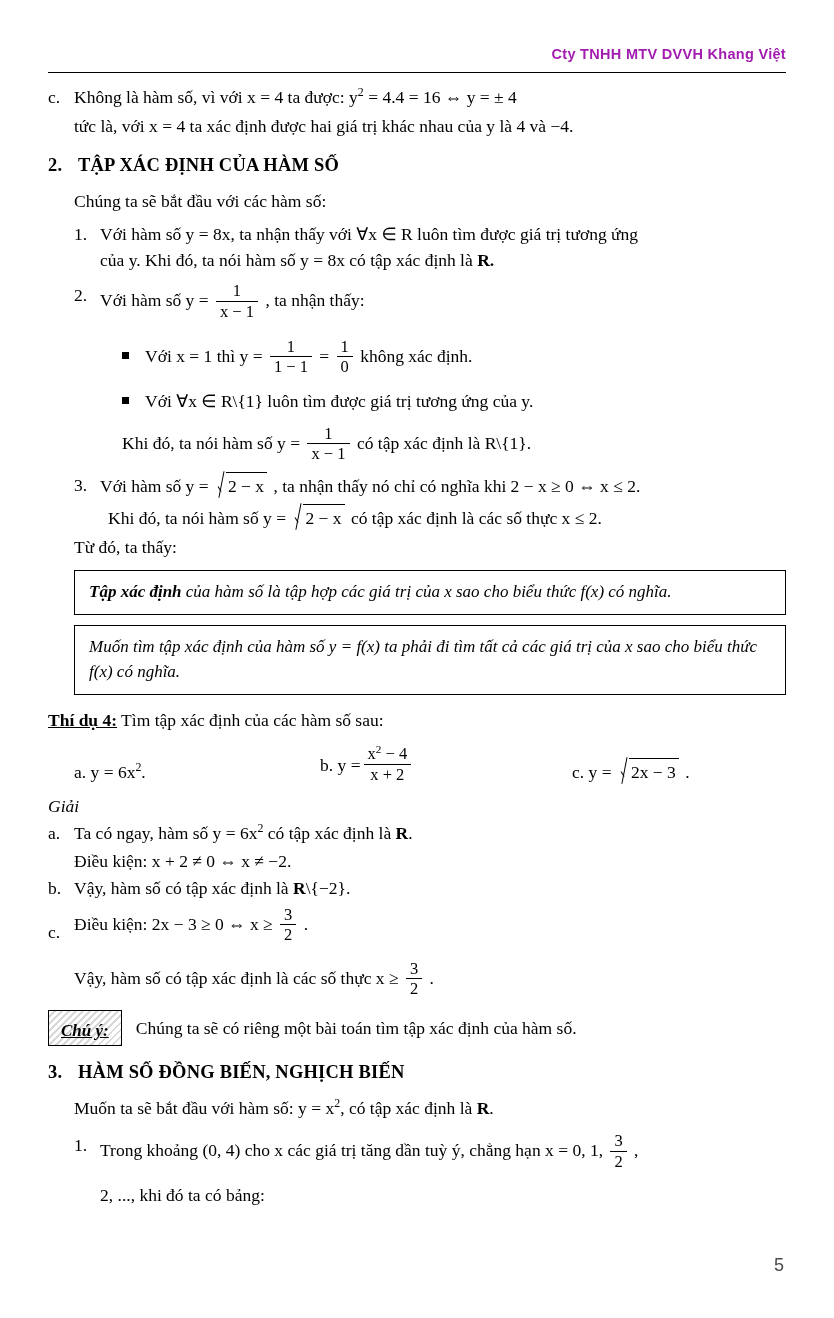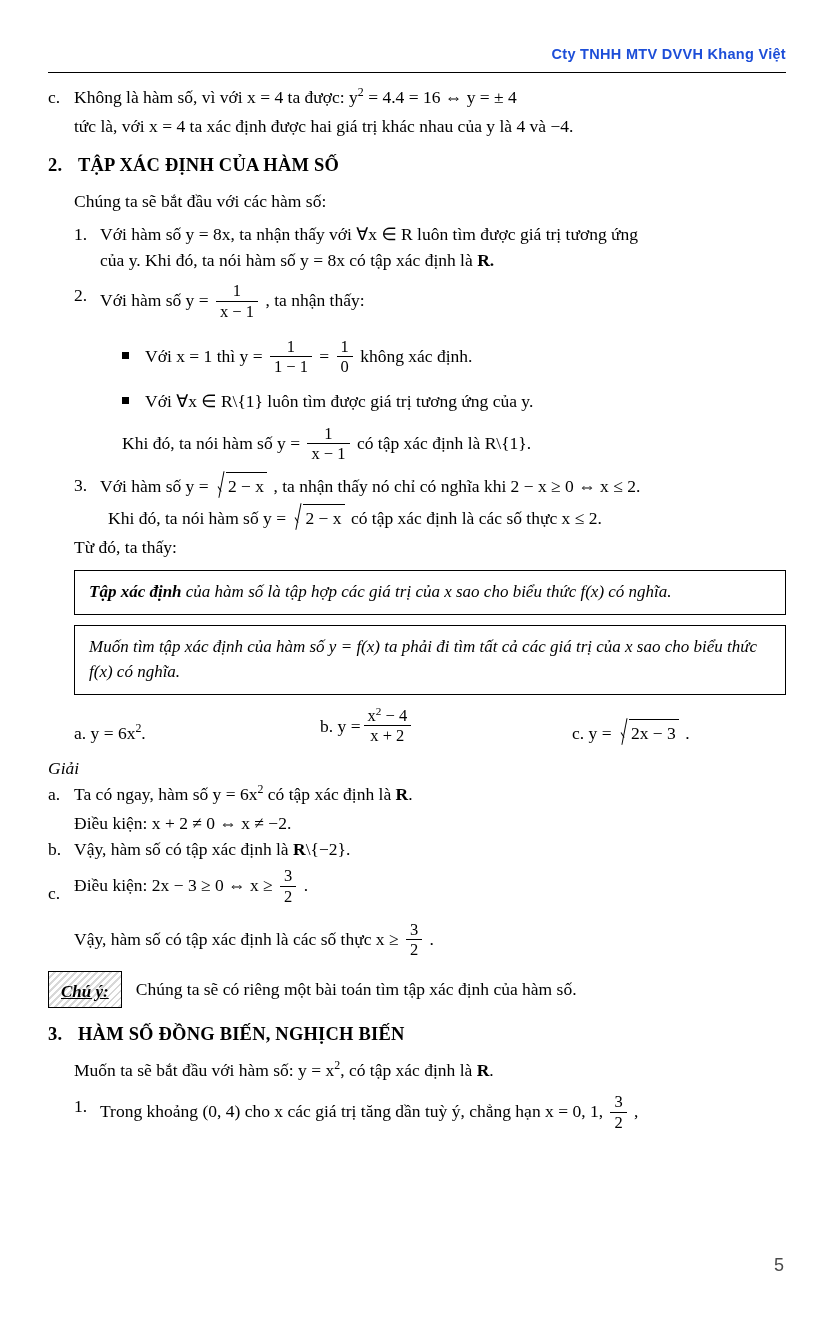--- a/index.html
+++ b/index.html
@@ -23,21 +23,21 @@
     padding: 0 48px;
   }
   .header {
     position: absolute;
     top: 46px;
     right: 48px;
     font-family: "Liberation Sans", sans-serif;
     font-size: 14.5px;
     font-weight: bold;
     letter-spacing: 0.3px;
-    color: #1d4ed8;
+    color: #a21caf;
   }
   .header-rule {
     position: absolute;
     top: 72px;
     left: 48px;
     right: 48px;
     height: 1px;
     background: #000;
   }
   .content {
@@ -282,20 +282,23 @@
 
     <div class="boxed">
       <b>Tập xác định</b><span> của hàm số là tập hợp các giá trị của x sao cho biểu thức f(x) có nghĩa.</span>
     </div>
 
 
     <div class="boxed">
       <span>Muốn tìm tập xác định của hàm số y = f(x) ta phải đi tìm tất cả các giá trị của x sao cho biểu thức f(x) có nghĩa.</span>
     </div>
 
+    <div style="margin-top:12px;">
+      <span class="tdnum">Thí dụ 4:</span><span> Tìm tập xác định của các hàm số sau:</span>
+    </div>
 
     <div class="ex-row" style="margin-left:26px;">
       <div class="ex-a">
         <span>a.</span>
         <span>y = 6x</span><sup>2</sup><span>.</span>
       </div>
       <div class="ex-b">
         <span>b.</span>&nbsp;
         <span>y =</span>
         <span class="frac">
@@ -367,19 +370,20 @@
       <div class="marker w26">1.</div>
       <div class="txt">
         <div>
           <span>Trong khoảng (0, 4) cho x các giá trị tăng dần tuỳ ý, chẳng hạn  x = 0, 1,</span>
           <span class="frac">
             <span class="num">3</span>
             <span class="den">2</span>
           </span>
           <span>,</span>
         </div>
+        <div style="margin-top:10px;">2, ..., khi đó ta có bảng:</div>
       </div>
     </div>
 
   </div>
 
   <div class="page-num">5</div>
 </div>
 
 </body></html>

